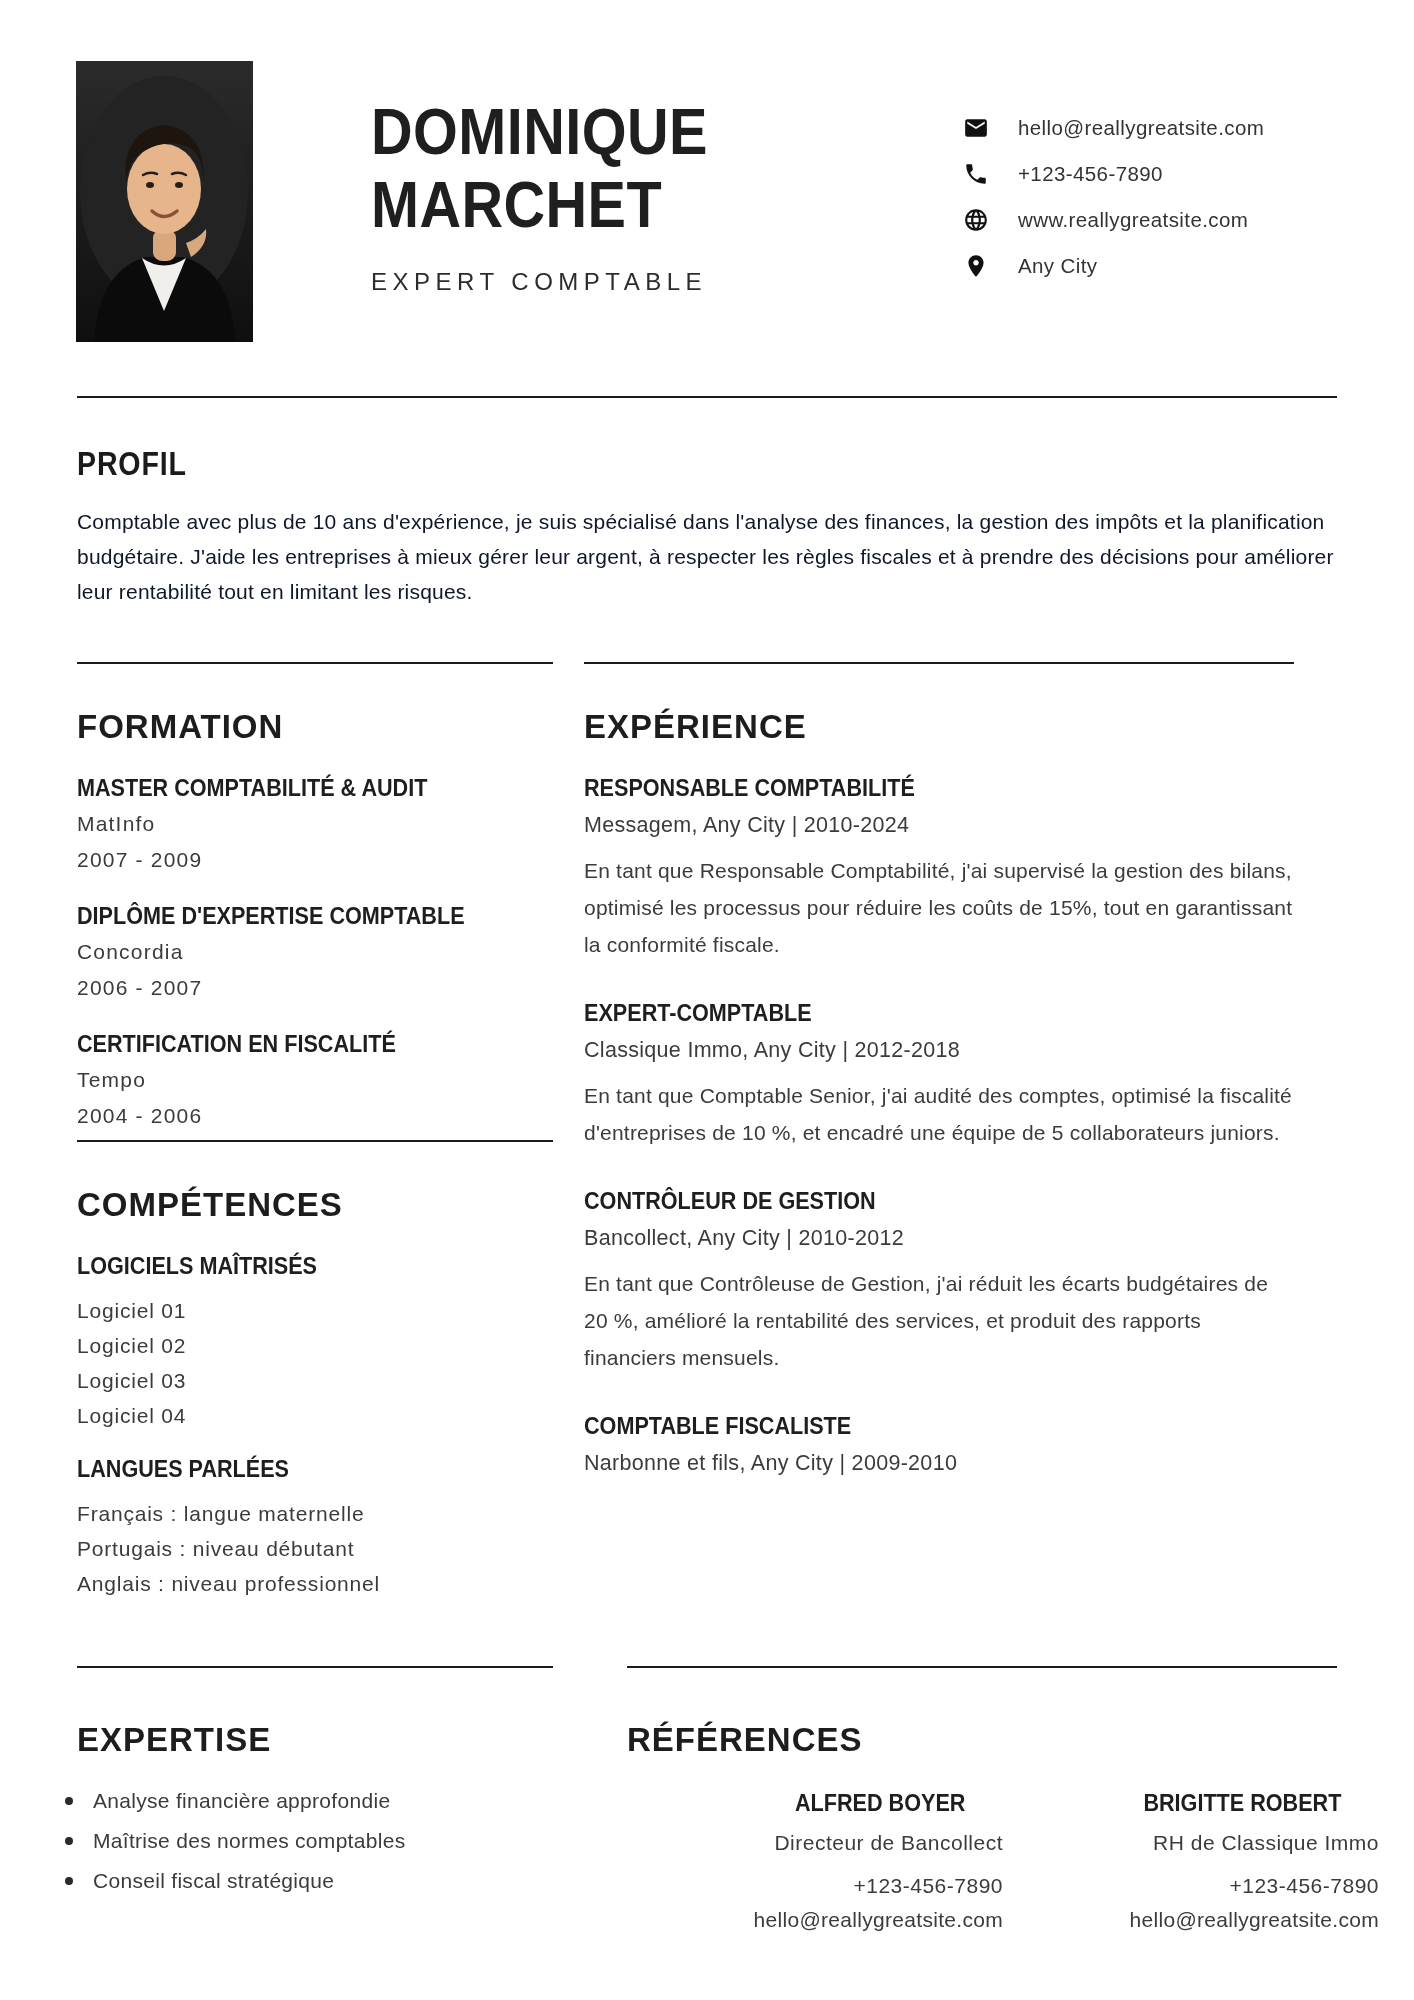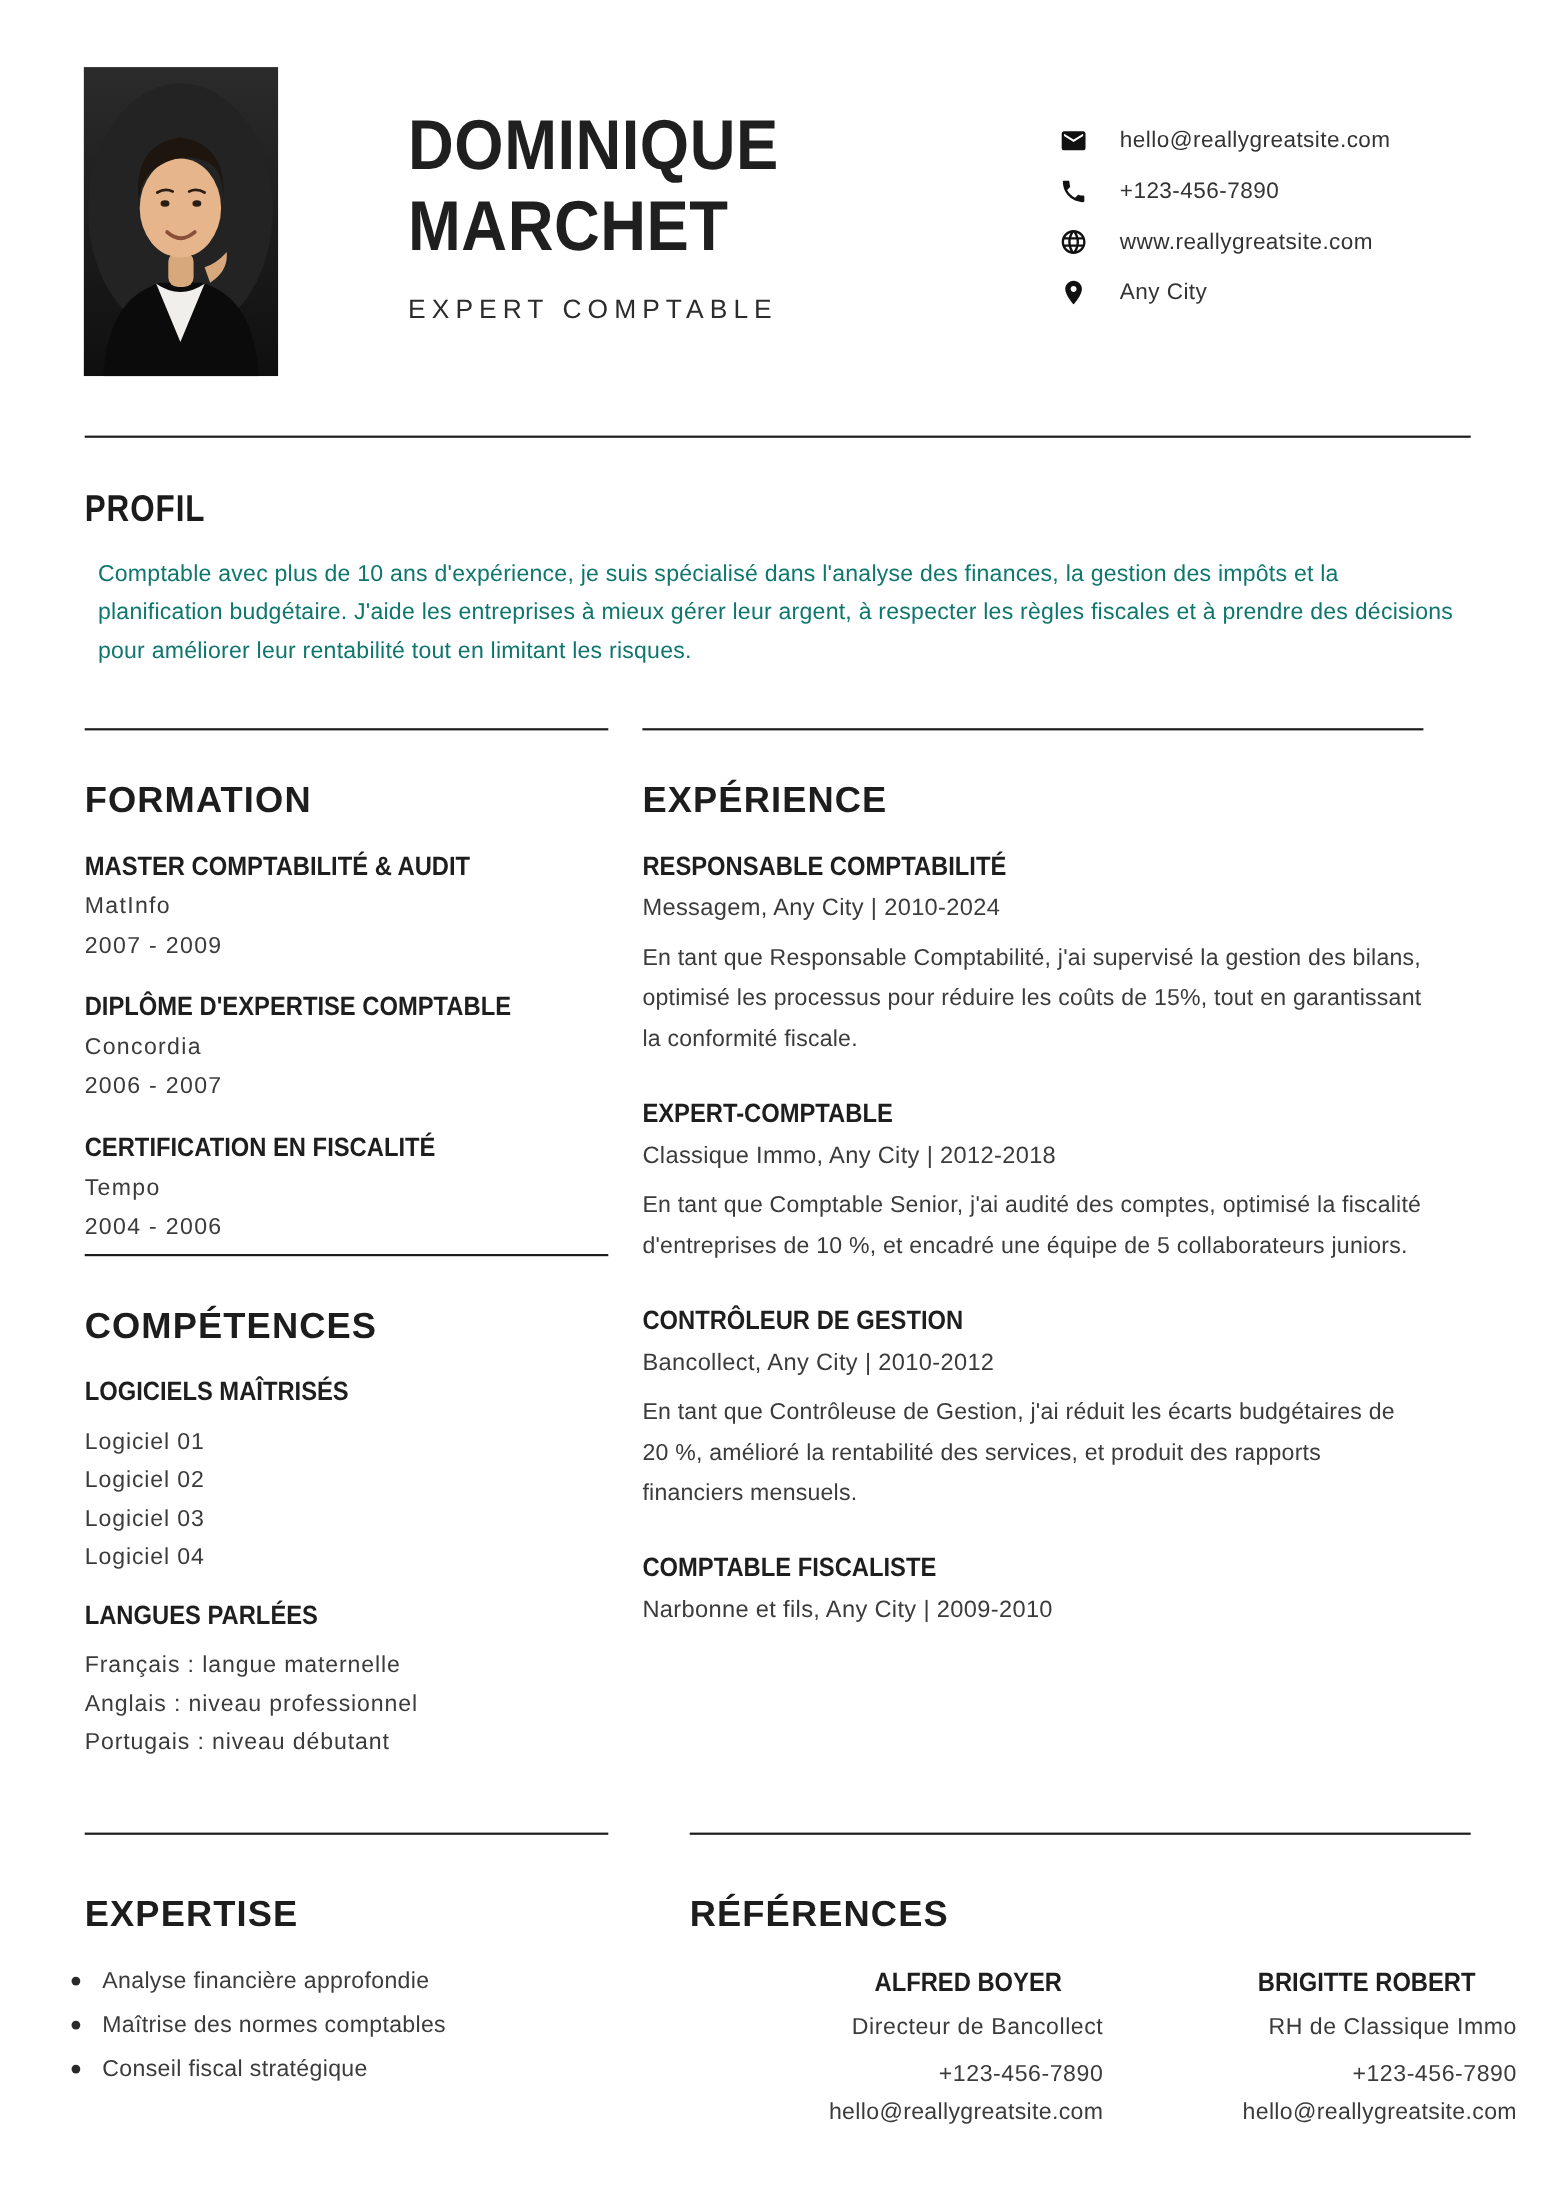--- a/index.html
+++ b/index.html
@@ -25,21 +25,21 @@
   
   .hr { position:absolute; height:2px; background:#1c1c1c; }
   #hr-top { left:77px; top:396px; width:1260px; }
   .rule { height:2px; background:#1c1c1c; }
   
   .profil { position:absolute; left:77px; top:446px; width:1264px; }
   .h-condensed {
     font-size:34px; font-weight:bold; color:#1b1b1b; letter-spacing:1px;
     line-height:34px; transform:scaleX(.84); transform-origin:left top; white-space:nowrap; margin:0;
   }
-  .profil p { margin:24px 12px 0; font-size:21px; line-height:35px; color:#0f766e; letter-spacing:.2px; }
+  .profil p { margin:24px 0 0; font-size:21px; line-height:35px; color:#0f172a; letter-spacing:.2px; }
   
   .cols { position:absolute; left:77px; width:1260px; display:flex; gap:74px; }
   #cols-mid { top:650px;gap:31px; }
   #cols-bottom { top:1666px; }
   .col-l { width:476px; flex:none; }
   .col-r { width:710px; flex:none; }
   #cols-mid .rule { margin-top:12px; }
   .sec-h {
     font-size:33px; font-weight:bold; color:#1d1d1d; letter-spacing:1px;
     margin:46px 0 0; line-height:34px; white-space:nowrap;
@@ -173,22 +173,22 @@
       <ul class="plain-list">
         <li>Logiciel 01</li>
         <li>Logiciel 02</li>
         <li>Logiciel 03</li>
         <li>Logiciel 04</li>
       </ul>
 
       <h3 class="sub-h second">LANGUES PARLÉES</h3>
       <ul class="plain-list">
         <li>Français : langue maternelle</li>
+        <li>Portugais : niveau débutant</li>
         <li>Anglais : niveau professionnel</li>
-        <li>Portugais : niveau débutant</li>
       </ul>
     </div>
 
     <div class="col-r">
       <div class="rule"></div>
       <h2 class="sec-h">EXPÉRIENCE</h2>
 
       <div class="exp">
         <h3 class="exp-t">RESPONSABLE COMPTABILITÉ</h3>
         <div class="exp-m">Messagem, Any City | 2010-2024</div>

